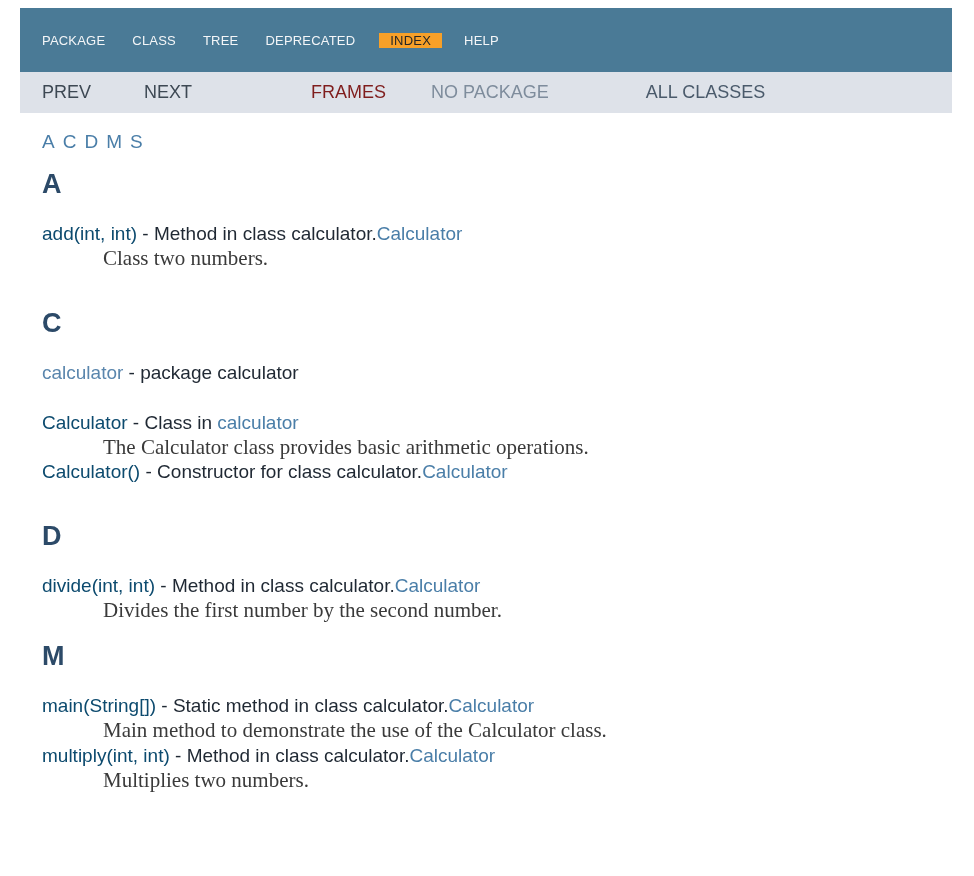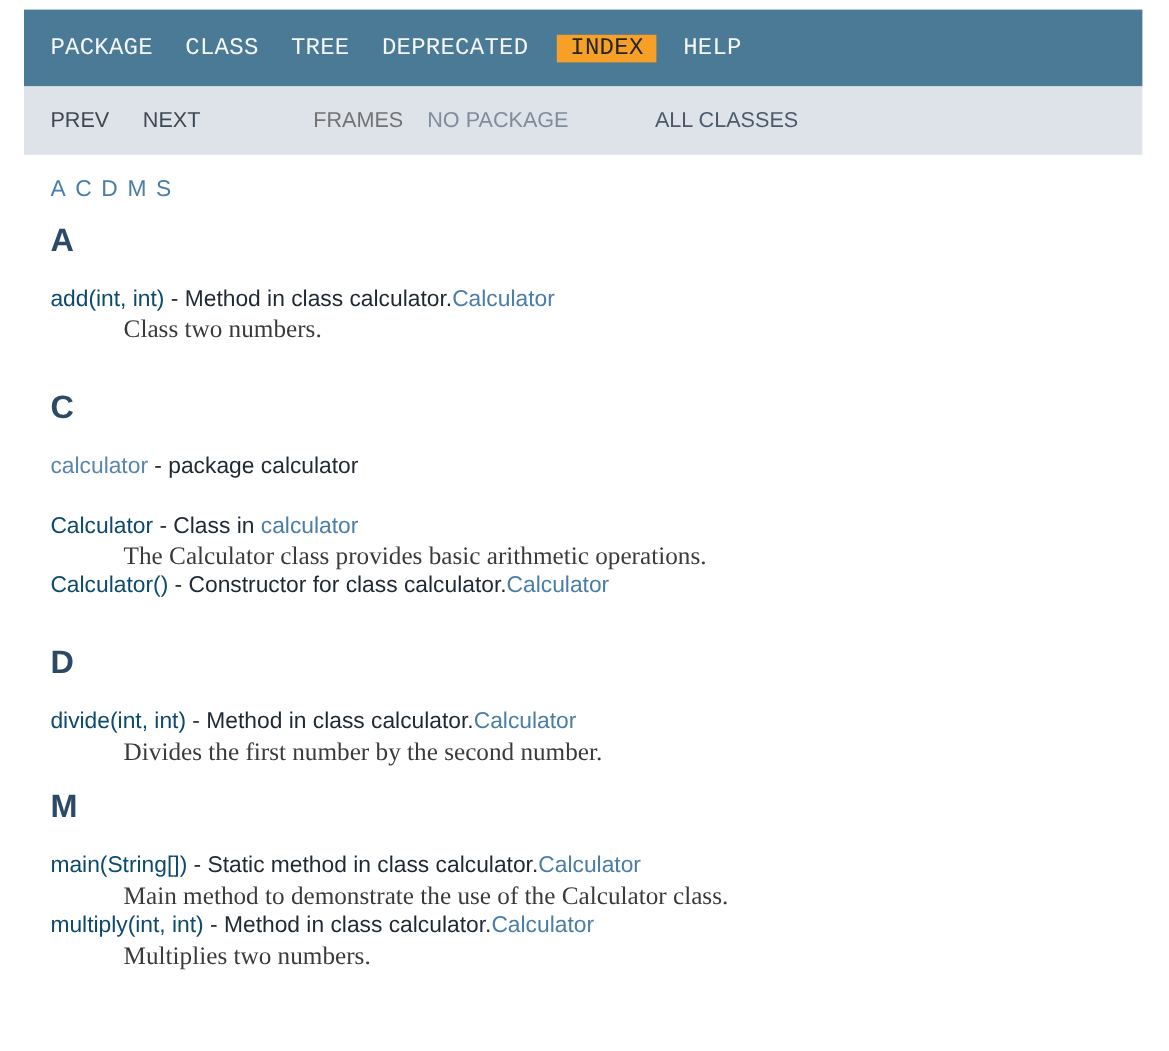--- a/index.html
+++ b/index.html
@@ -23,53 +23,53 @@
   .topnav {
     background: #4a7a96;
     height: 64px;
     display: flex;
     align-items: center;
     padding-left: 22px;
     box-sizing: border-box;
   }
   .topnav-item {
     color: #f4f6f8;
-    font-size: 20px;
+    font-size: 13px;
     letter-spacing: 0.2px;
     padding: 6px 0;
     margin-right: 27px;
     white-space: nowrap;
-    font-family: Liberation Mono, monospace;
   }
   .topnav-item.active {
     background: #f7a028;
     color: #252525;
     padding: 0 11px;
     margin-right: 22px;
     margin-left: -3px;
   }
 
   
   .subnav-wrap {
     padding-left: 20px;
     padding-right: 22px;
   }
   .subnav {
     background: #dee2e9;
-    height: 57px;
+    height: 41px;
     display: flex;
     align-items: center;
     padding-left: 22px;
     box-sizing: border-box;
     font-size: 18px;
+    gap: 25px;
   }
   .subnav-item { white-space: nowrap; }
   .sn-prev  { color: #3d4853; margin-right: 28px; }
   .sn-next  { color: #3d4853; margin-right: 94px; }
-  .sn-frames { color: #737373; margin-right: 20px; }
+  .sn-frames { color: #7f1d1d; margin-right: 20px; }
   .sn-noframes { color: #7e8c9c; margin-right: 72px; }
   .sn-allclasses { color: #4a5a6b; }
 
   
   .content {
     padding-left: 42px;
     padding-top: 18px;
     padding-right: 20px;
   }
 

